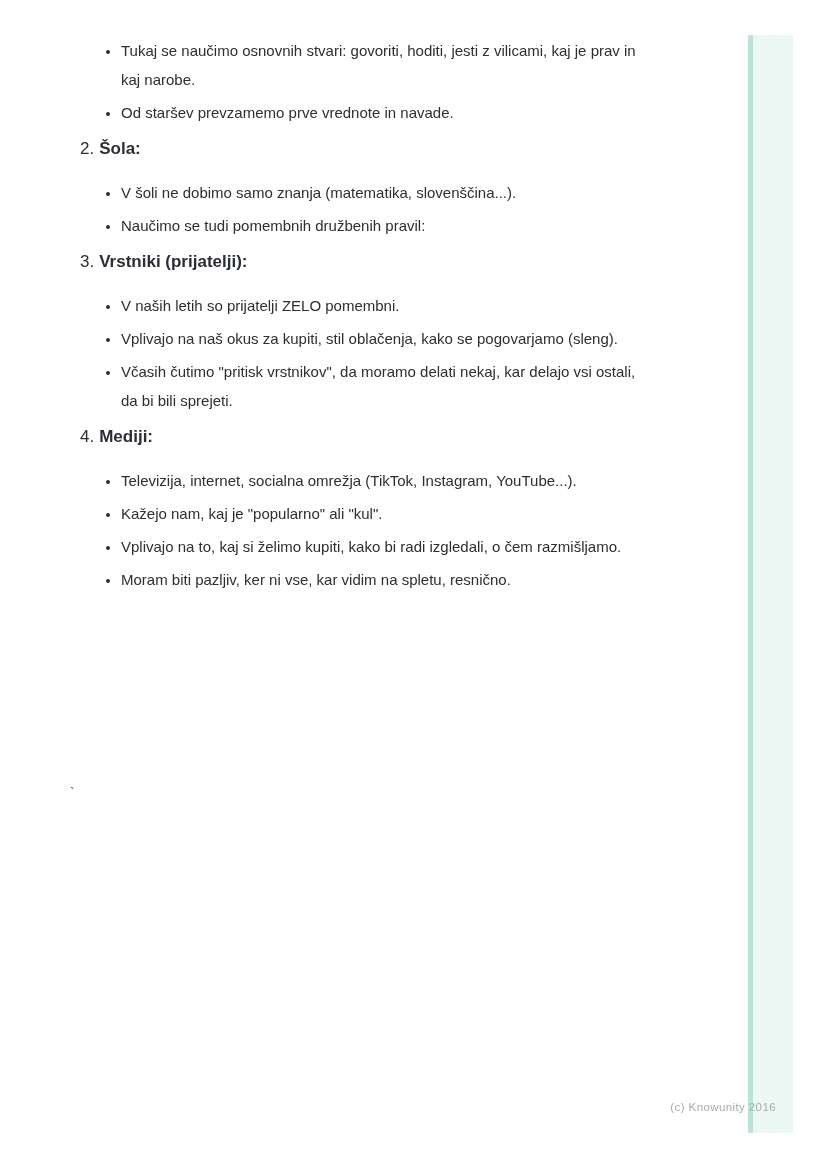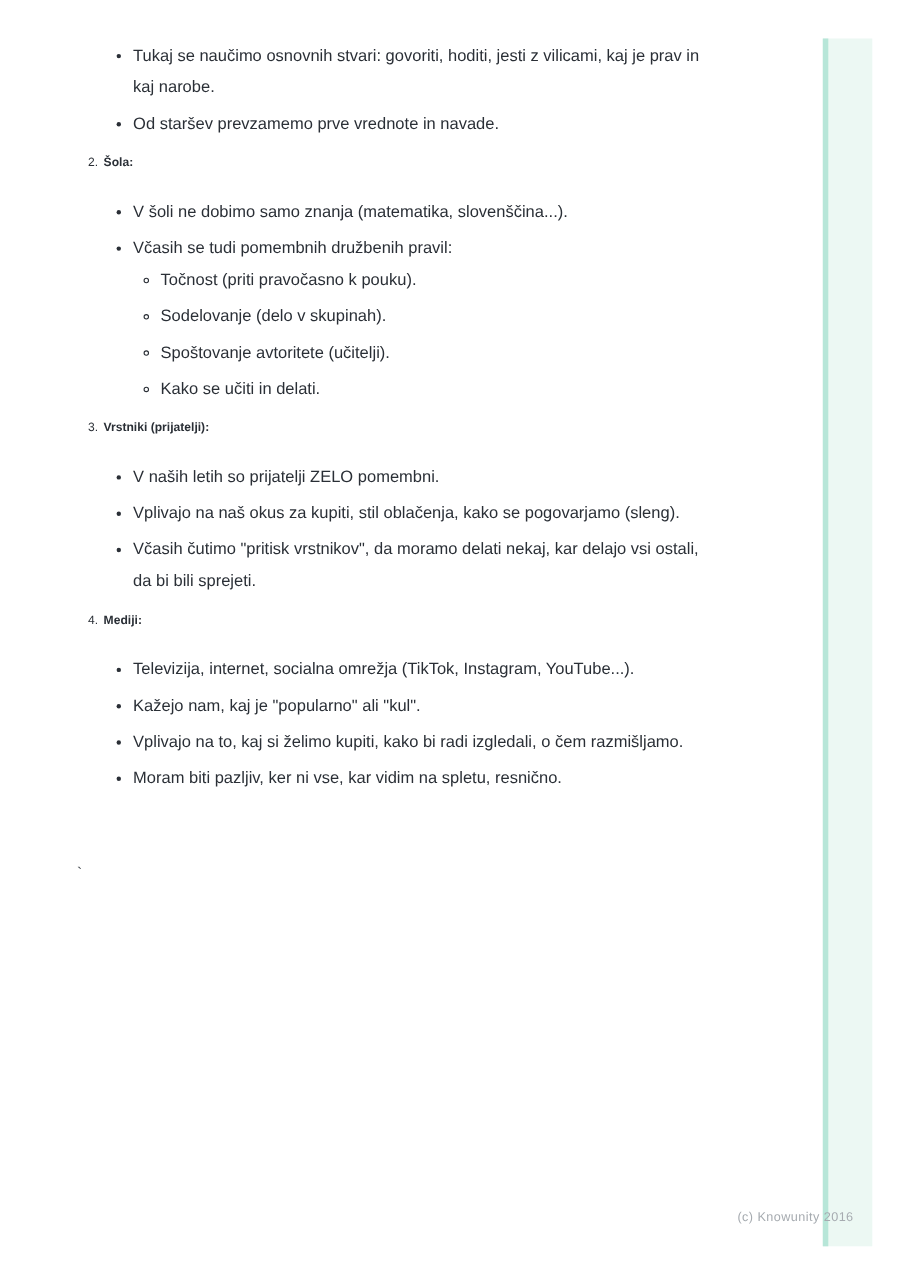--- a/index.html
+++ b/index.html
@@ -40,21 +40,21 @@
     max-width: 535px;
   }
   ul.lv2 li {
     max-width: 495px;
   }
   li::marker {
     font-size: 13px;
     color: #2a2f36;
   }
   .section-head {
-    font-size: 11px;
+    font-size: 17px;
     line-height: 29px;
     margin: 7px 0 15px 0;
   }
   .section-head .num {
     font-weight: 400;
     margin-right: 5px;
   }
   .section-head .ttl {
     font-weight: 700;
   }
@@ -95,27 +95,21 @@
     <li><span>Tukaj se naučimo osnovnih stvari: govoriti, hoditi, jesti z vilicami, kaj je prav in kaj narobe.</span></li>
     <li><span>Od staršev prevzamemo prve vrednote in navade.</span></li>
   </ul>
 
   <div class="section-head">
     <span class="num">2.</span><span class="ttl">Šola:</span>
   </div>
   <ul class="lv1">
     <li><span>V šoli ne dobimo samo znanja (matematika, slovenščina...).</span></li>
     <li>
-      <span>Včasih se tudi pomembnih družbenih pravil:</span>
-      <ul class="lv2">
-        <li><span>Točnost (priti pravočasno k pouku).</span></li>
-        <li><span>Sodelovanje (delo v skupinah).</span></li>
-        <li><span>Spoštovanje avtoritete (učitelji).</span></li>
-        <li><span>Kako se učiti in delati.</span></li>
-      </ul>
+      <span>Naučimo se tudi pomembnih družbenih pravil:</span>
     </li>
   </ul>
 
   <div class="section-head">
     <span class="num">3.</span><span class="ttl">Vrstniki (prijatelji):</span>
   </div>
   <ul class="lv1">
     <li><span>V naših letih so prijatelji ZELO pomembni.</span></li>
     <li><span>Vplivajo na naš okus za kupiti, stil oblačenja, kako se pogovarjamo (sleng).</span></li>
     <li><span>Včasih čutimo "pritisk vrstnikov", da moramo delati nekaj, kar delajo vsi ostali, da bi bili sprejeti.</span></li>

